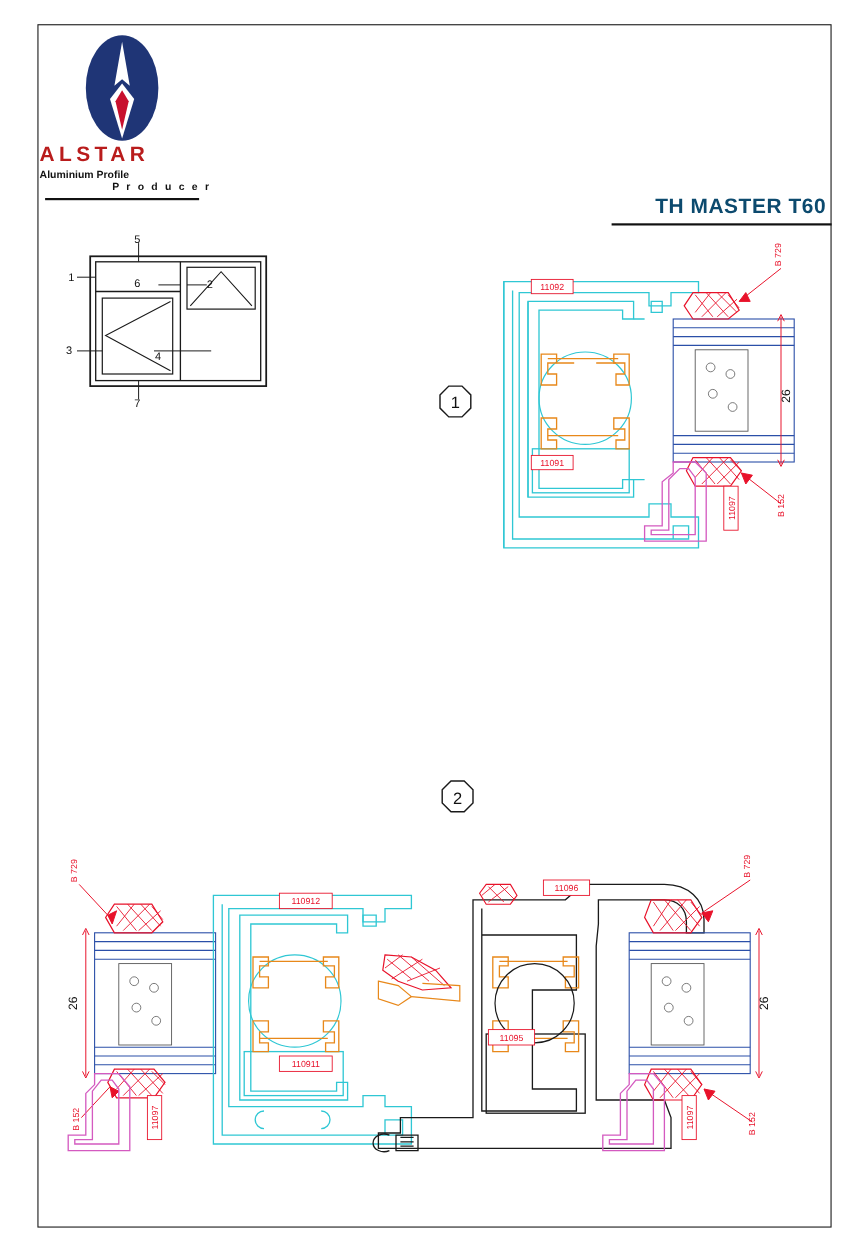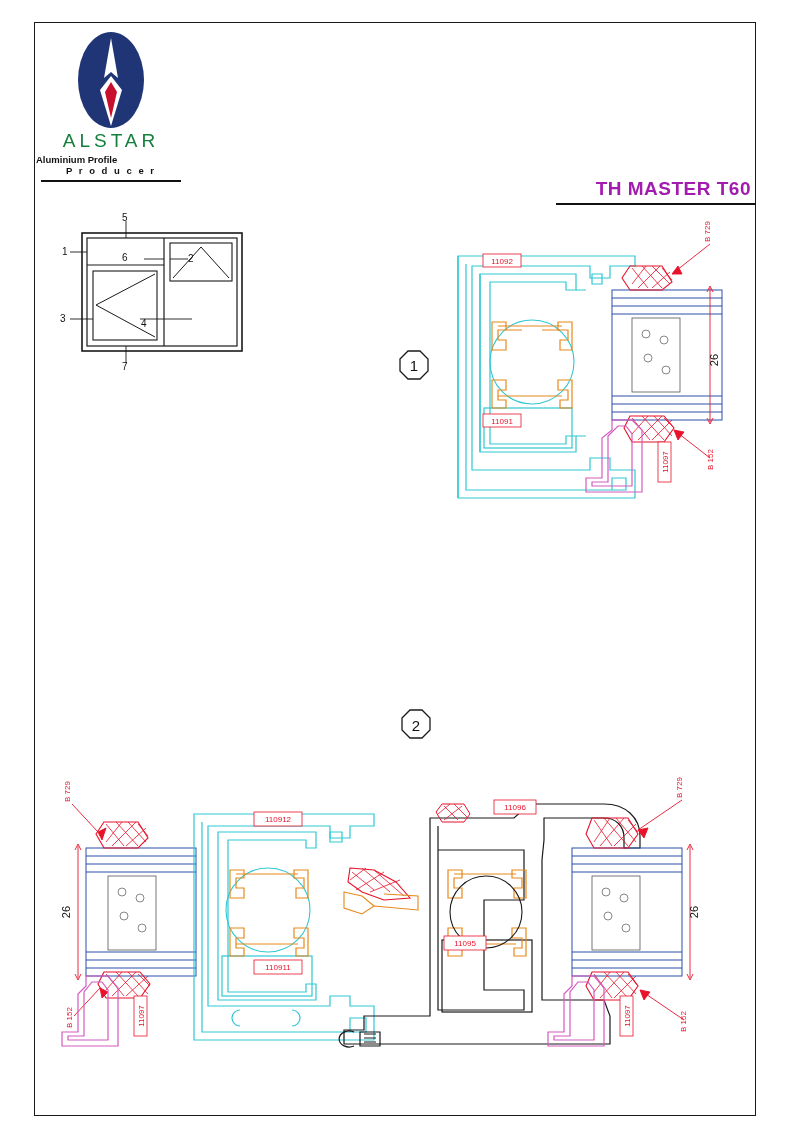--- a/index.html
+++ b/index.html
@@ -51,25 +51,24 @@
     left: 42px;
     top: 2px;
     width: 66px;
     height: 96px;
   }
   .logo-title {
     position: absolute;
     left: 0;
     top: 100px;
     width: 150px;
-    text-align: center;
     font-size: 19px;
-    font-weight: normal;
+    font-weight: bold;
     letter-spacing: 4px;
-    color: #15803d;
+    color: #b91c1c;
   }
   .logo-sub1 {
     position: absolute;
     left: 0;
     top: 124px;
     width: 150px;
     text-align: left;
     font-size: 9.5px;
     font-weight: bold;
     color: #111;
@@ -77,38 +76,39 @@
   .logo-sub2 {
     position: absolute;
     left: 0;
     top: 135px;
     width: 150px;
     text-align: center;
     font-size: 9.5px;
     font-weight: bold;
     letter-spacing: 2px;
     color: #111;
+    padding-left: 36px;
   }
   .logo-rule {
     position: absolute;
     left: 5px;
     top: 150px;
     width: 140px;
     height: 2px;
     background: #111;
   }
   
   .doc-title {
     position: absolute;
     right: 38px;
     top: 178px;
     font-size: 19px;
     font-weight: bold;
     letter-spacing: 0.5px;
-    color: #a21caf;
+    color: #0c4a6e;
     text-align: right;
   }
   .title-rule {
     position: absolute;
     left: 556px;
     top: 203px;
     width: 200px;
     height: 2px;
     background: #111;
   }

